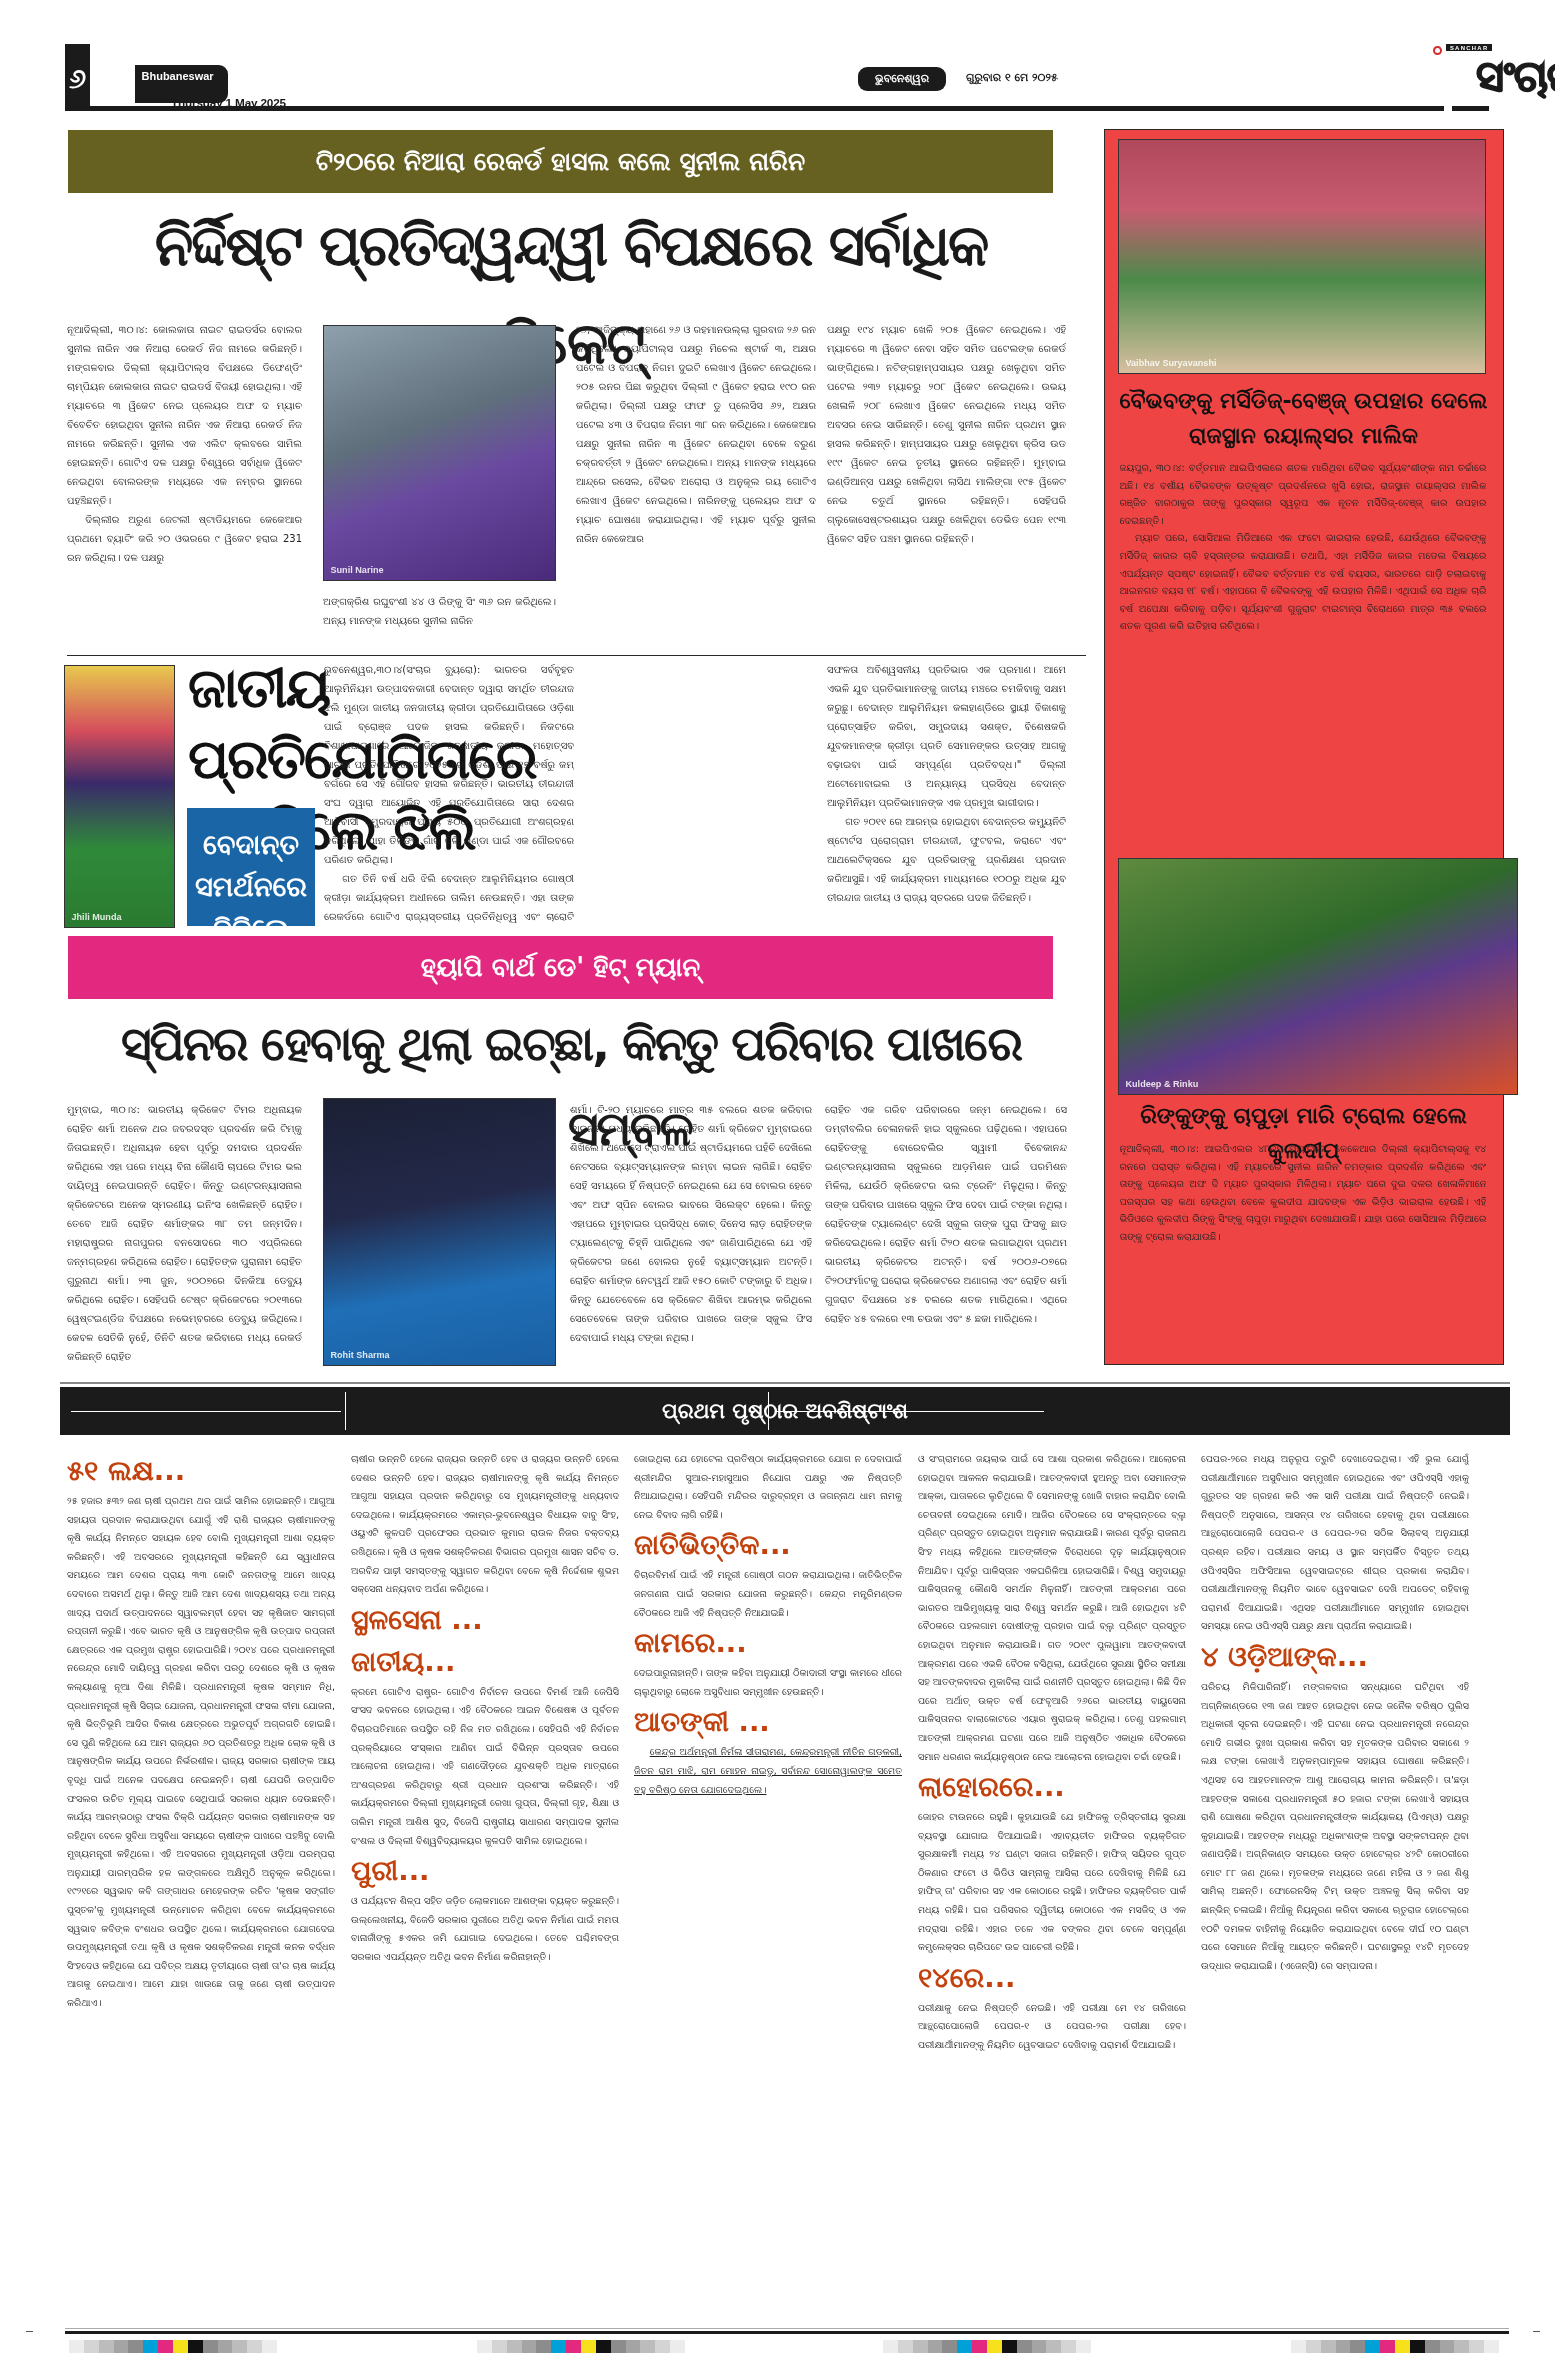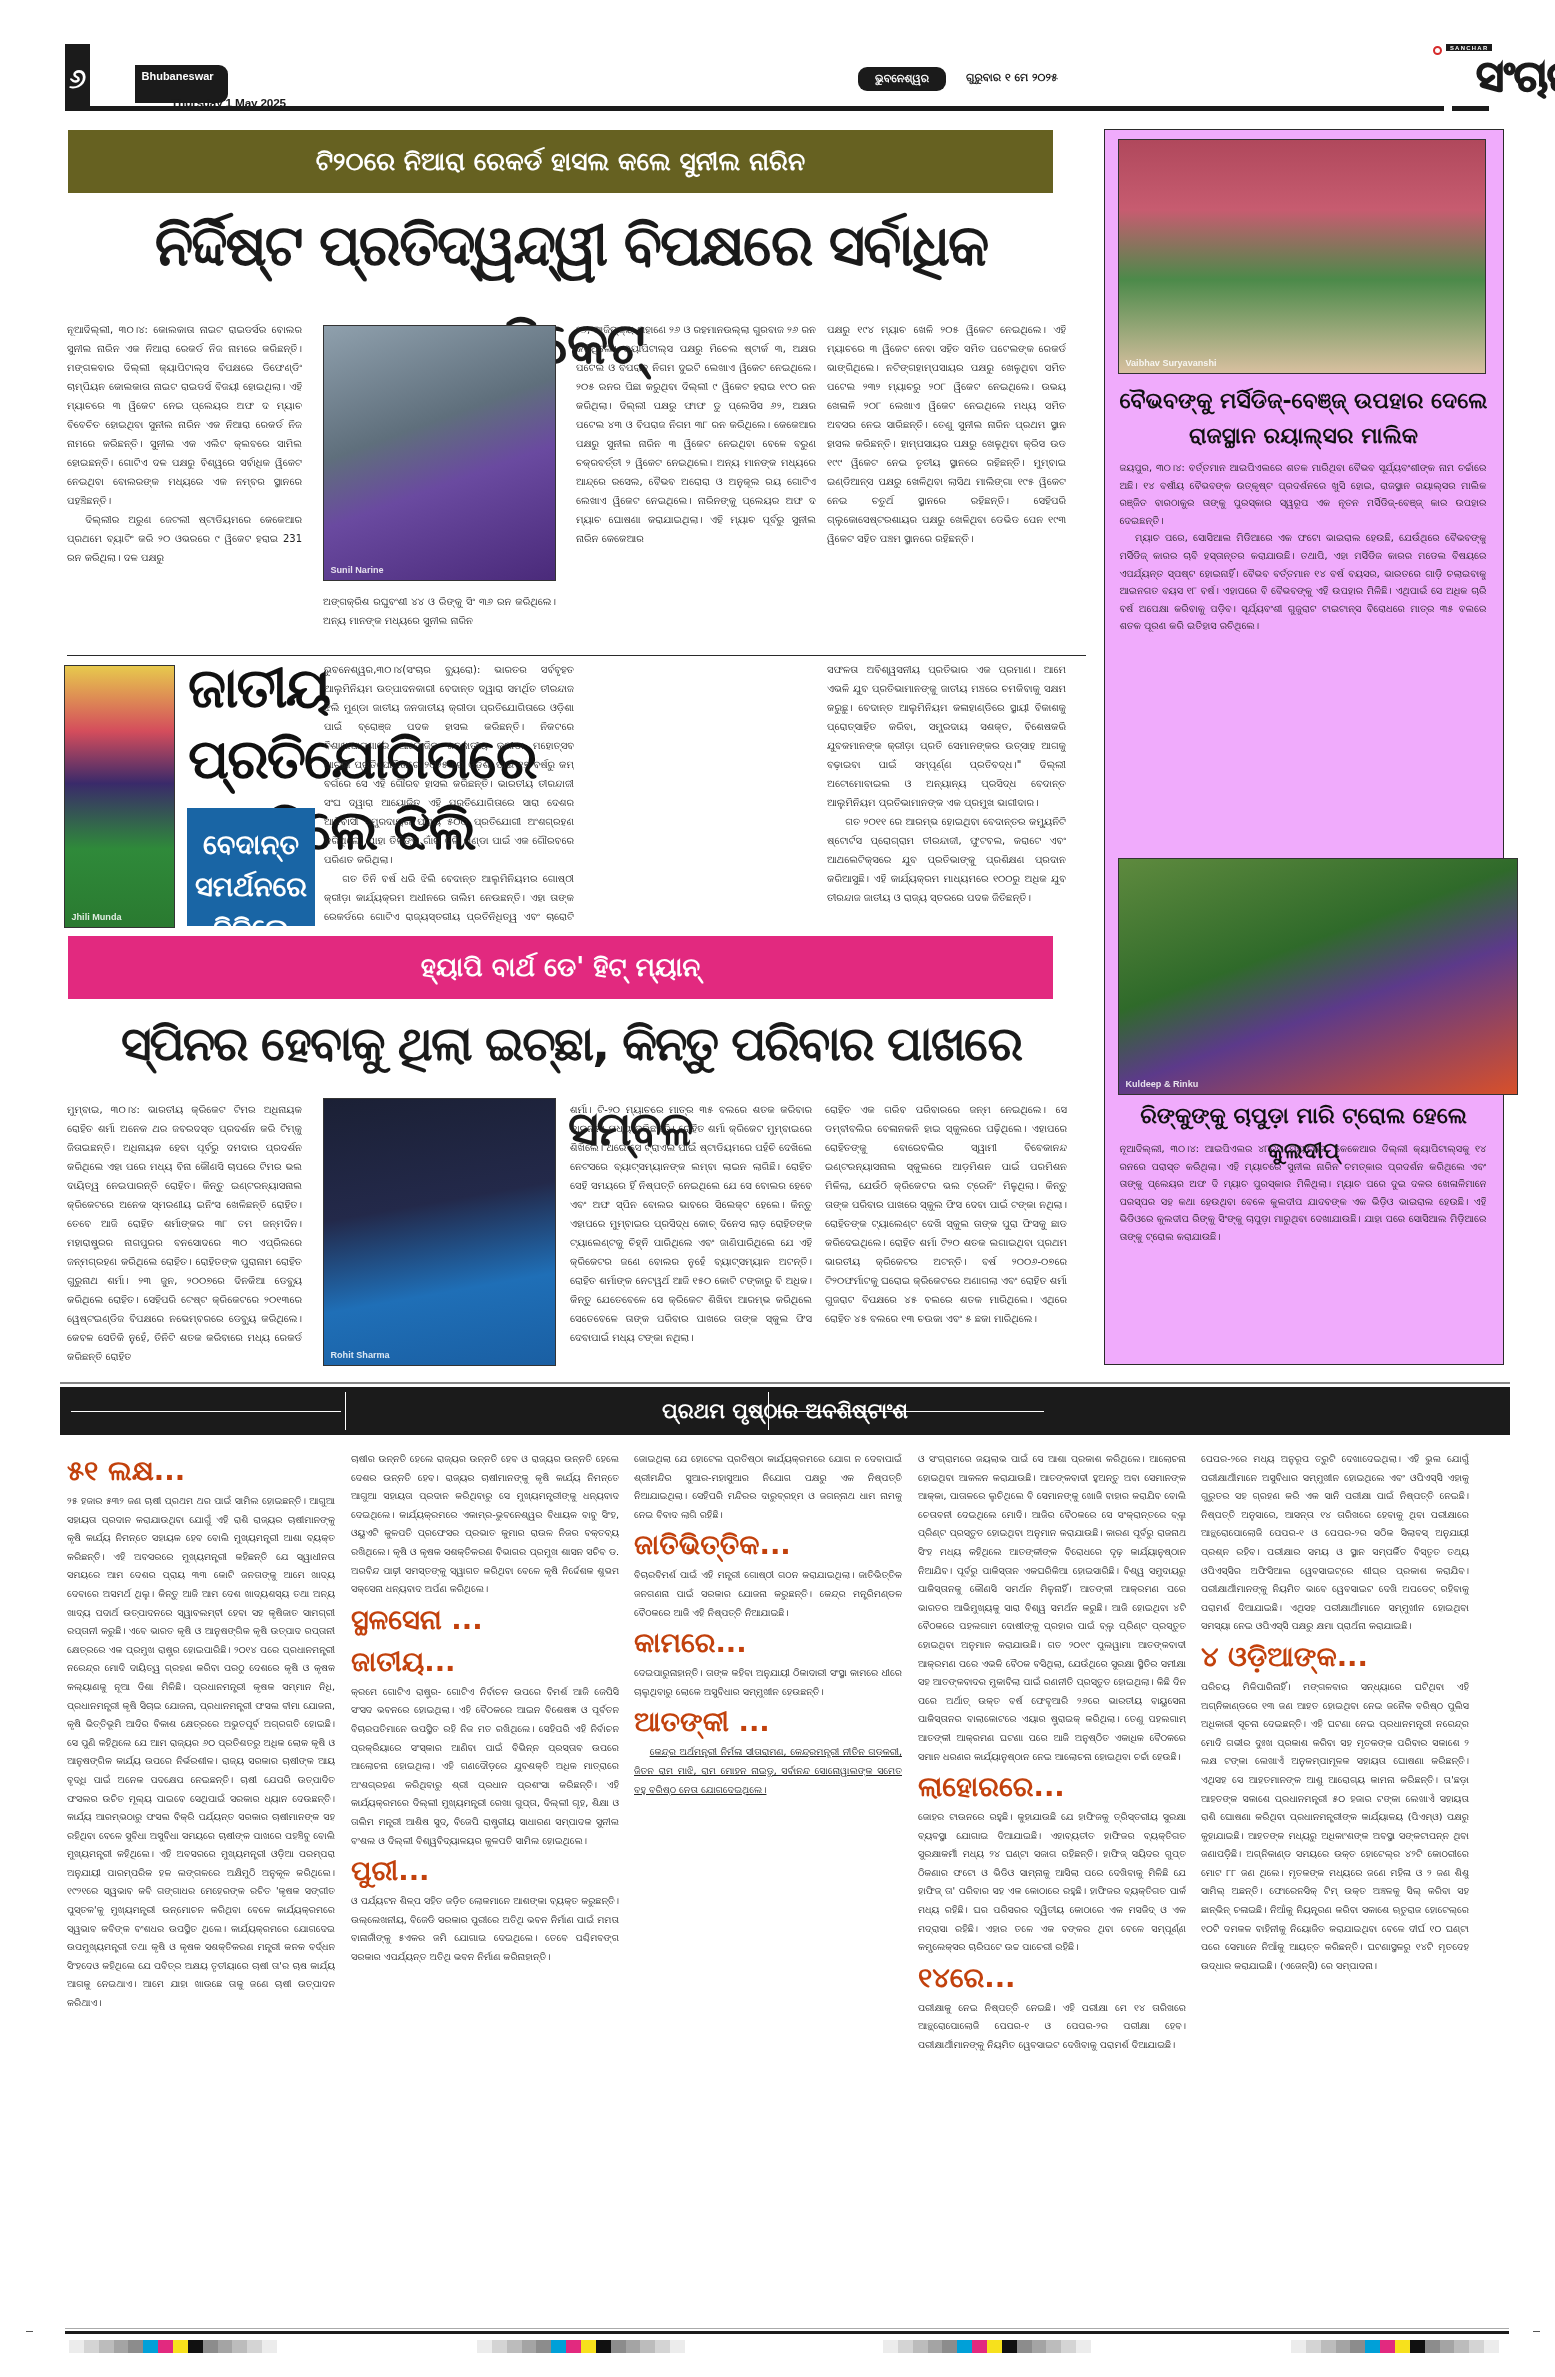--- a/index.html
+++ b/index.html
@@ -35,21 +35,21 @@
   .photo-vaibhav { background: linear-gradient(180deg, #b0485c 0%, #c75c70 30%, #4c8a4a 60%, #d8c0a0 100%); }
   .photo-kuldeep { background: linear-gradient(160deg, #5e8a3e 0%, #2f6a2a 40%, #5c3a8a 60%, #d8502a 100%); }
   .photo-label { position: absolute; left: 6.5px; bottom: 5.2px; color: rgba(255,255,255,0.85); font: bold 9.1px "Liberation Sans", sans-serif; }
 
   .jatiya-head { font: bold 55px "DejaVu Sans", sans-serif; line-height: 71px; letter-spacing: -2px; color: #111; }
   .blue-box { background: #1965a5; color: #fff; text-align: center; font: bold 27.4px "DejaVu Sans", sans-serif; line-height: 42px; }
 
   .pink-band { left: 68px; top: 936px; width: 985px; height: 63px; background: #e2297f; color: #fff; text-align: center; font: bold 26px "DejaVu Sans", sans-serif; line-height: 63px; }
   .headline-2 { left: 68px; top: 1001px; width: 1006px; text-align: center; font: bold 47px "DejaVu Sans", sans-serif; letter-spacing: -2px; line-height: 85px; }
 
-  .sidebar { left: 1104px; top: 129px; width: 400px; height: 1236px; background: #f0abfc; border: 1.3px solid #2a2a2a; }
+  .sidebar { left: 1104px; top: 129px; width: 400px; height: 1236px; background: #ef4444; border: 1.3px solid #2a2a2a; }
   .side-head { text-align: center; font: bold 22px "DejaVu Sans", sans-serif; line-height: 35px; color: #111; }
   .side-text { font: 9.8px "DejaVu Sans", sans-serif; line-height: 17.6px; text-align: justify; color: #222; }
 
   .rem-band { left: 60px; top: 1387px; width: 1450px; height: 48px; background: #1b1b1b; color: #fff; }
   .rem-title { position: absolute; left: 0; right: 0; top: 0; text-align: center; font: bold 21px "DejaVu Sans", sans-serif; line-height: 48px; }
   .rem-line { position: absolute; top: 23.5px; height: 1.3px; background: #fff; }
   .rem-vline { position: absolute; top: 5.2px; width: 0.7px; height: 38px; background: #fff; }
 
   .sub-head { font: bold 27.4px "DejaVu Sans", sans-serif; line-height: 42px; color: #c2410c; }
   .rem-col { font: 9.5px "DejaVu Sans", sans-serif; line-height: 18.6px; text-align: justify; color: #222; }

